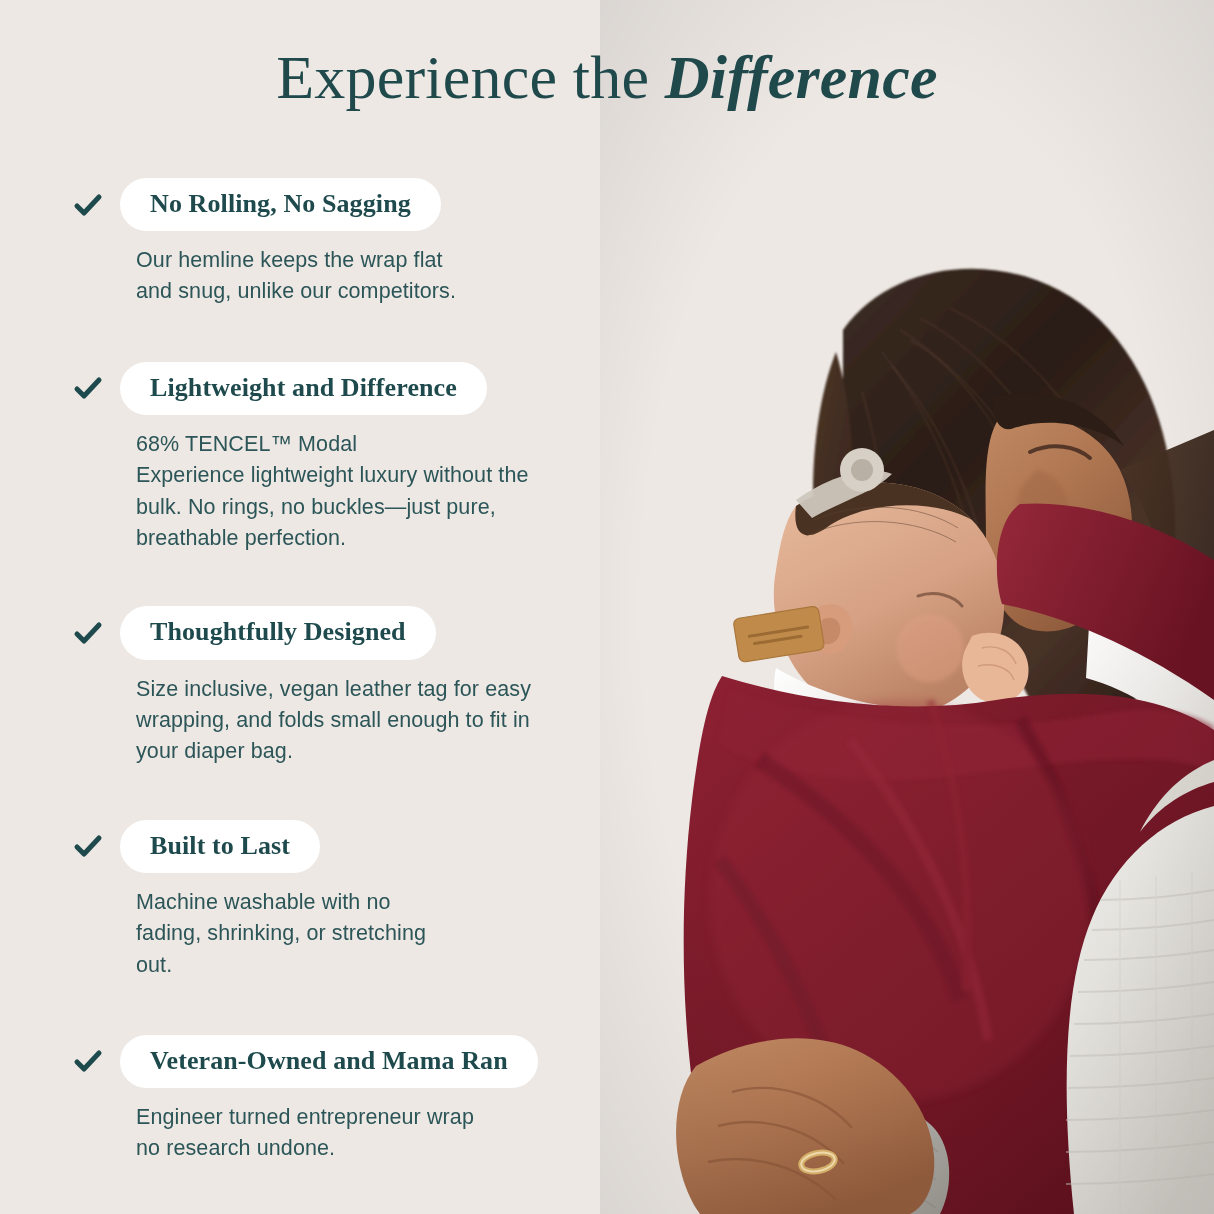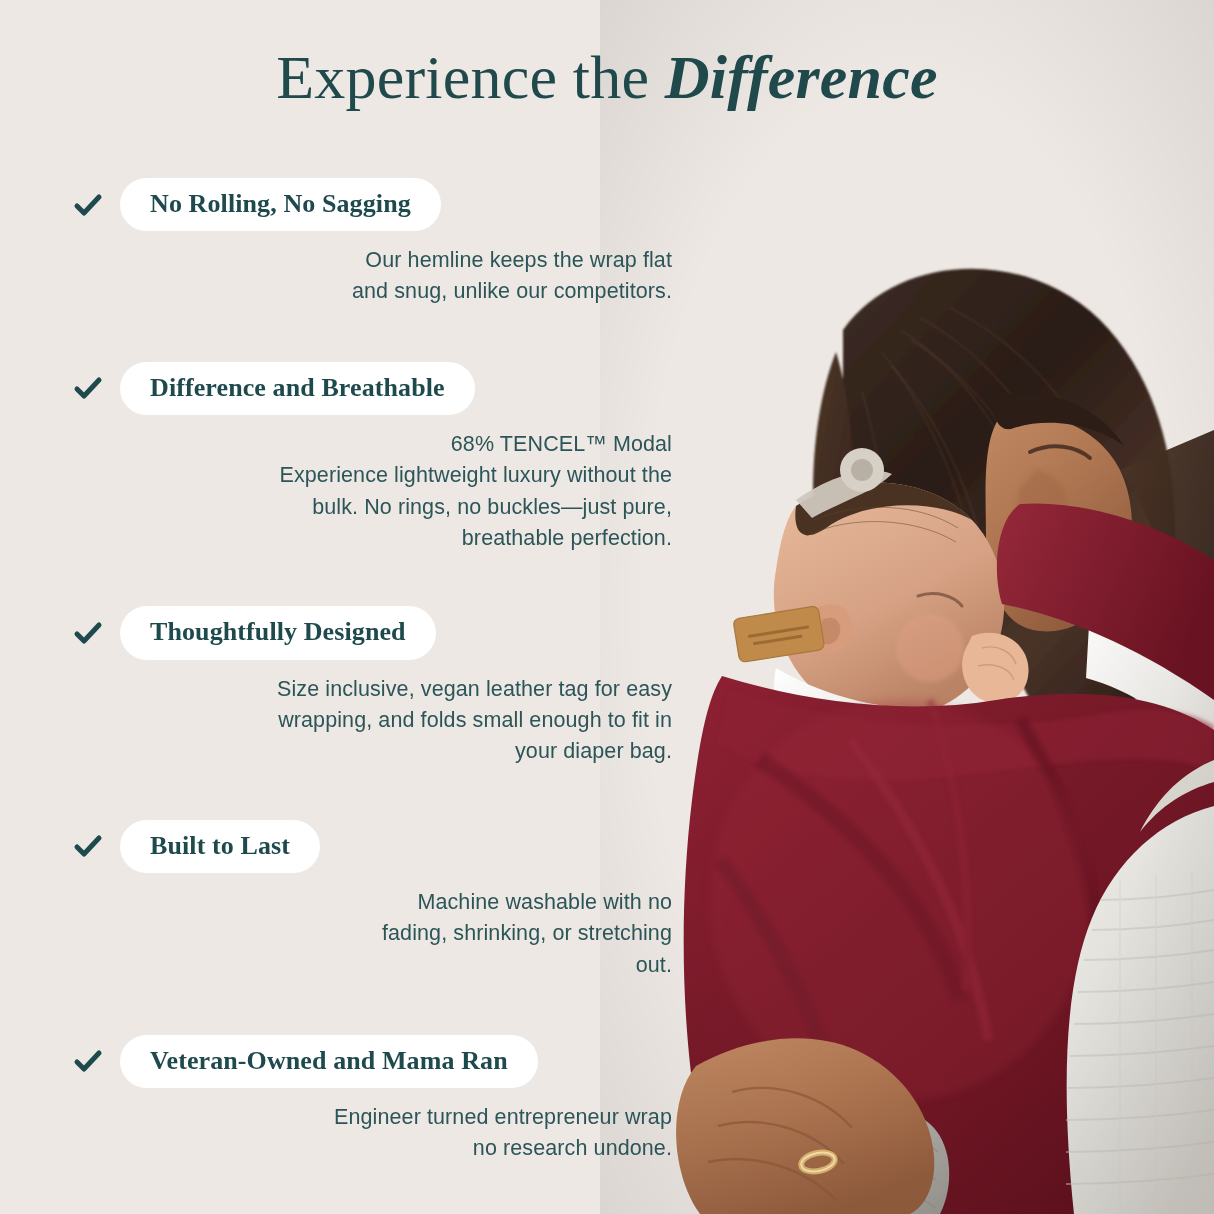--- a/index.html
+++ b/index.html
@@ -88,21 +88,20 @@
   .feature-body {
     margin-left:64px;
     margin-top:14px;
     font-family:"Liberation Sans", sans-serif;
     font-size:21.5px;
     line-height:1.46;
     color:#2C5558;
     letter-spacing:0.1px;
     white-space:pre-line;
     font-weight:400;
-    text-align:right;
   }
 
   
   .f0 { margin-top:0px;  }
   .f1 { margin-top:54px; }
   .f2 { margin-top:52px; }
   .f3 { margin-top:52px; }
   .f4 { margin-top:54px; }
 </style>
 </head>
@@ -352,21 +351,21 @@
 and snug, unlike our competitors.</p>
     </div>
 
     <div class="feature f1">
       <div class="feature-head">
         <span class="check">
           <svg width="30" height="30" viewBox="0 0 30 30" aria-hidden="true">
             <path d="M4 16 L 11 23 L 26 7" fill="none" stroke="#1F4A4D" stroke-width="5" stroke-linecap="round" stroke-linejoin="round"></path>
           </svg>
         </span>
-        <span class="pill">Difference and Breathable</span>
+        <span class="pill">Lightweight and Difference</span>
       </div>
       <p class="feature-body">68% TENCEL™ Modal
 Experience lightweight luxury without the
 bulk. No rings, no buckles—just pure,
 breathable perfection.</p>
     </div>
 
     <div class="feature f3">
       <div class="feature-head">
         <span class="check">

